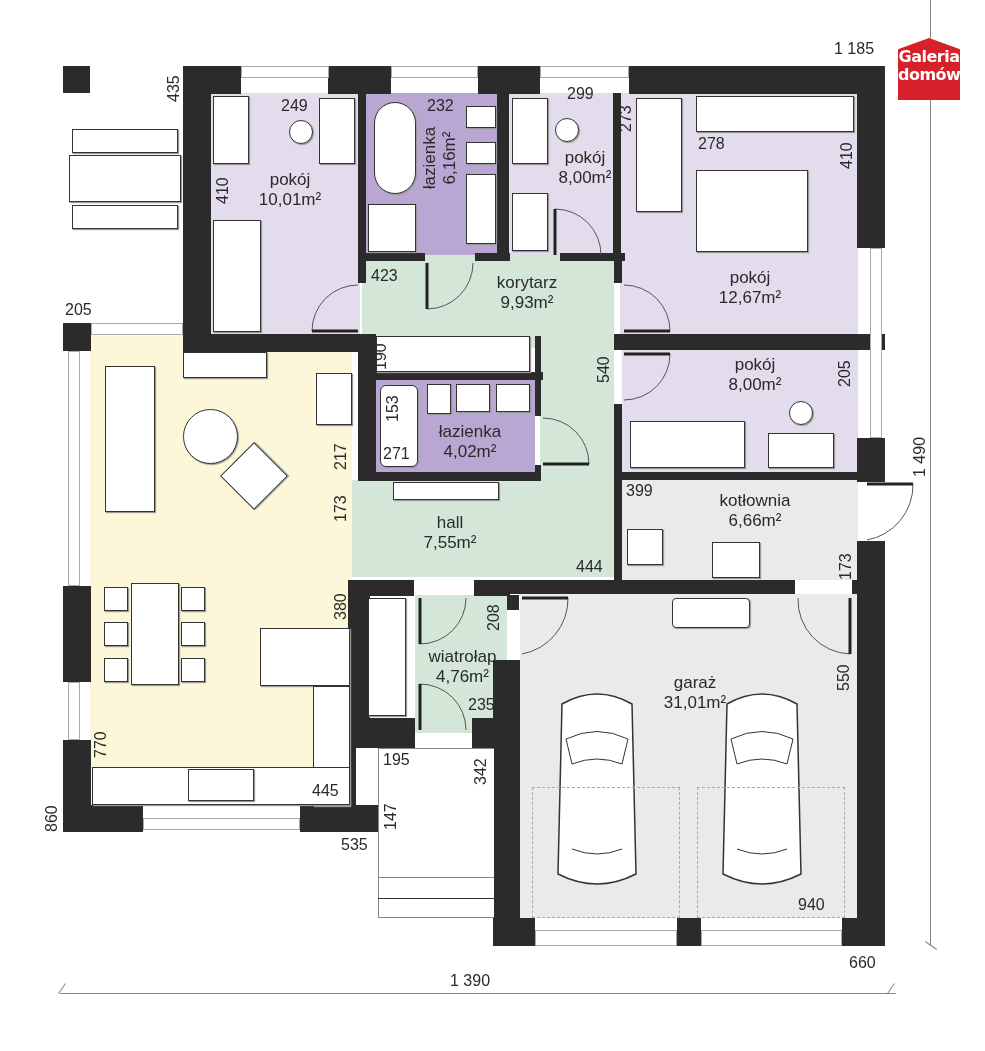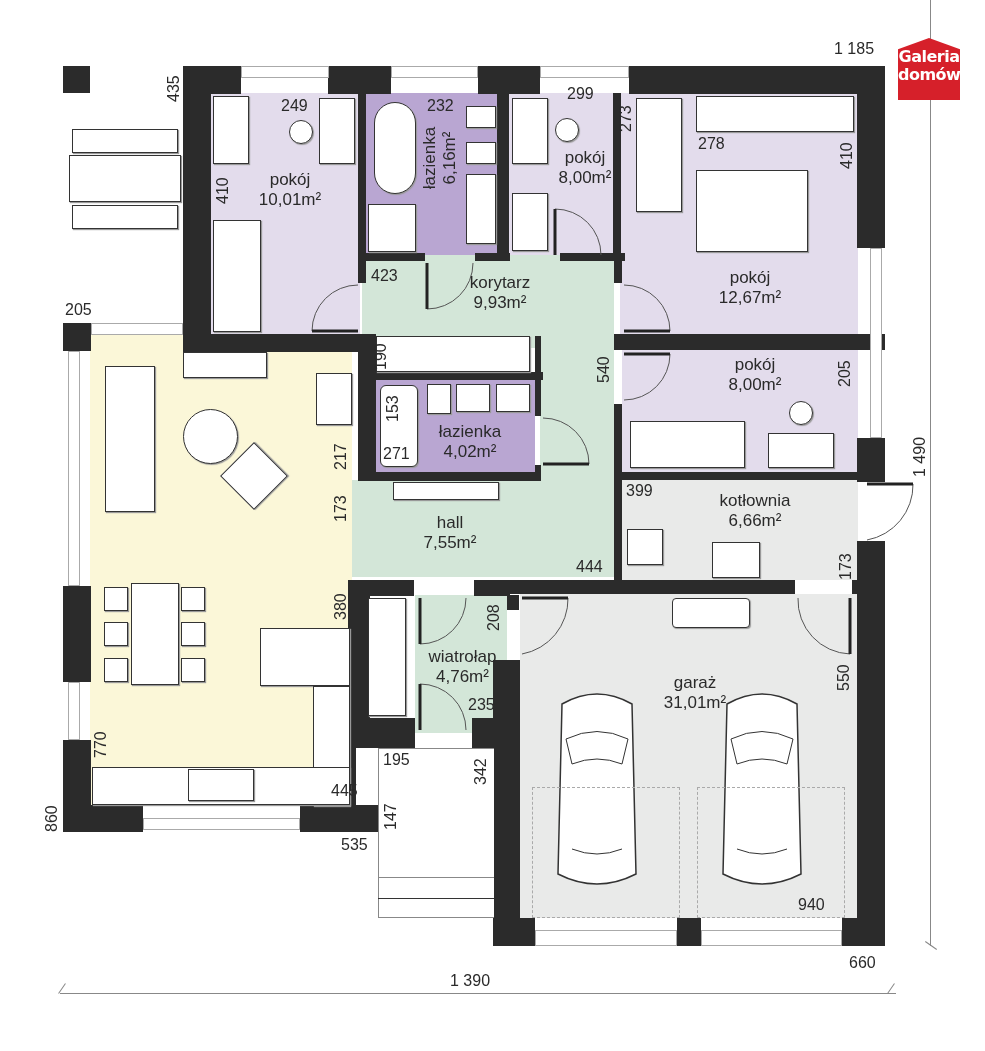--- a/index.html
+++ b/index.html
@@ -234,21 +234,21 @@
     <div>6,16m²</div>
   </div>
 <div class="label" style="left:545px;top:148px;width:80px;">
     <div>pokój</div>
     <div>8,00m²</div>
   </div>
 <div class="label" style="left:705px;top:268px;width:90px;">
     <div>pokój</div>
     <div>12,67m²</div>
   </div>
-<div class="label" style="left:460px;top:273px;width:80px;">
+<div class="label" style="left:487px;top:273px;width:80px;">
     <div>korytarz</div>
     <div>9,93m²</div>
   </div>
 <div class="label" style="left:425px;top:422px;width:90px;">
     <div>łazienka</div>
     <div>4,02m²</div>
   </div>
 <div class="label" style="left:715px;top:355px;width:80px;">
     <div>pokój</div>
     <div>8,00m²</div>
@@ -294,19 +294,19 @@
 <div class="dim" style="left:626px;top:483px;">399</div>
 <div class="dim rot" style="left:838px;top:580px;">173</div>
 <div class="dim" style="left:576px;top:559px;">444</div>
 <div class="dim rot" style="left:333px;top:620px;">380</div>
 <div class="dim rot" style="left:486px;top:631px;">208</div>
 <div class="dim rot" style="left:836px;top:691px;">550</div>
 <div class="dim" style="left:468px;top:697px;">235</div>
 <div class="dim rot" style="left:93px;top:758px;">770</div>
 <div class="dim" style="left:383px;top:752px;">195</div>
 <div class="dim rot" style="left:473px;top:785px;">342</div>
-<div class="dim" style="left:312px;top:783px;margin-left:19px;">445</div>
+<div class="dim" style="left:312px;top:783px;">445</div>
 <div class="dim rot" style="left:44px;top:832px;">860</div>
 <div class="dim rot" style="left:383px;top:830px;">147</div>
 <div class="dim" style="left:341px;top:837px;">535</div>
 <div class="dim" style="left:798px;top:897px;">940</div>
 <div class="dim" style="left:849px;top:955px;">660</div>
 <div class="dim" style="left:450px;top:973px;">1 390</div>
 
 </body></html>

